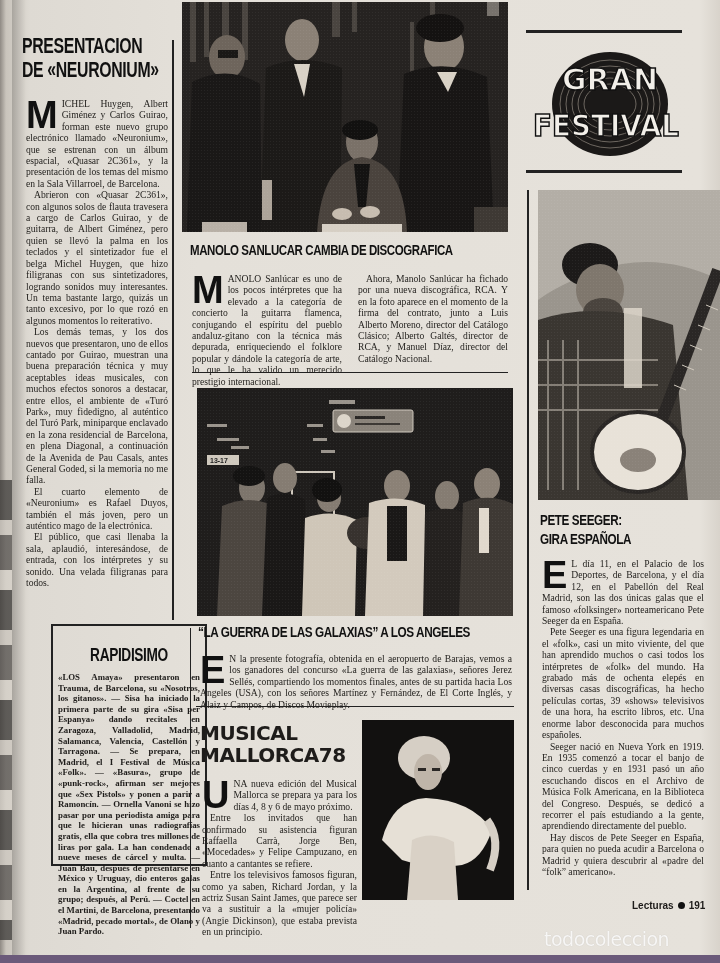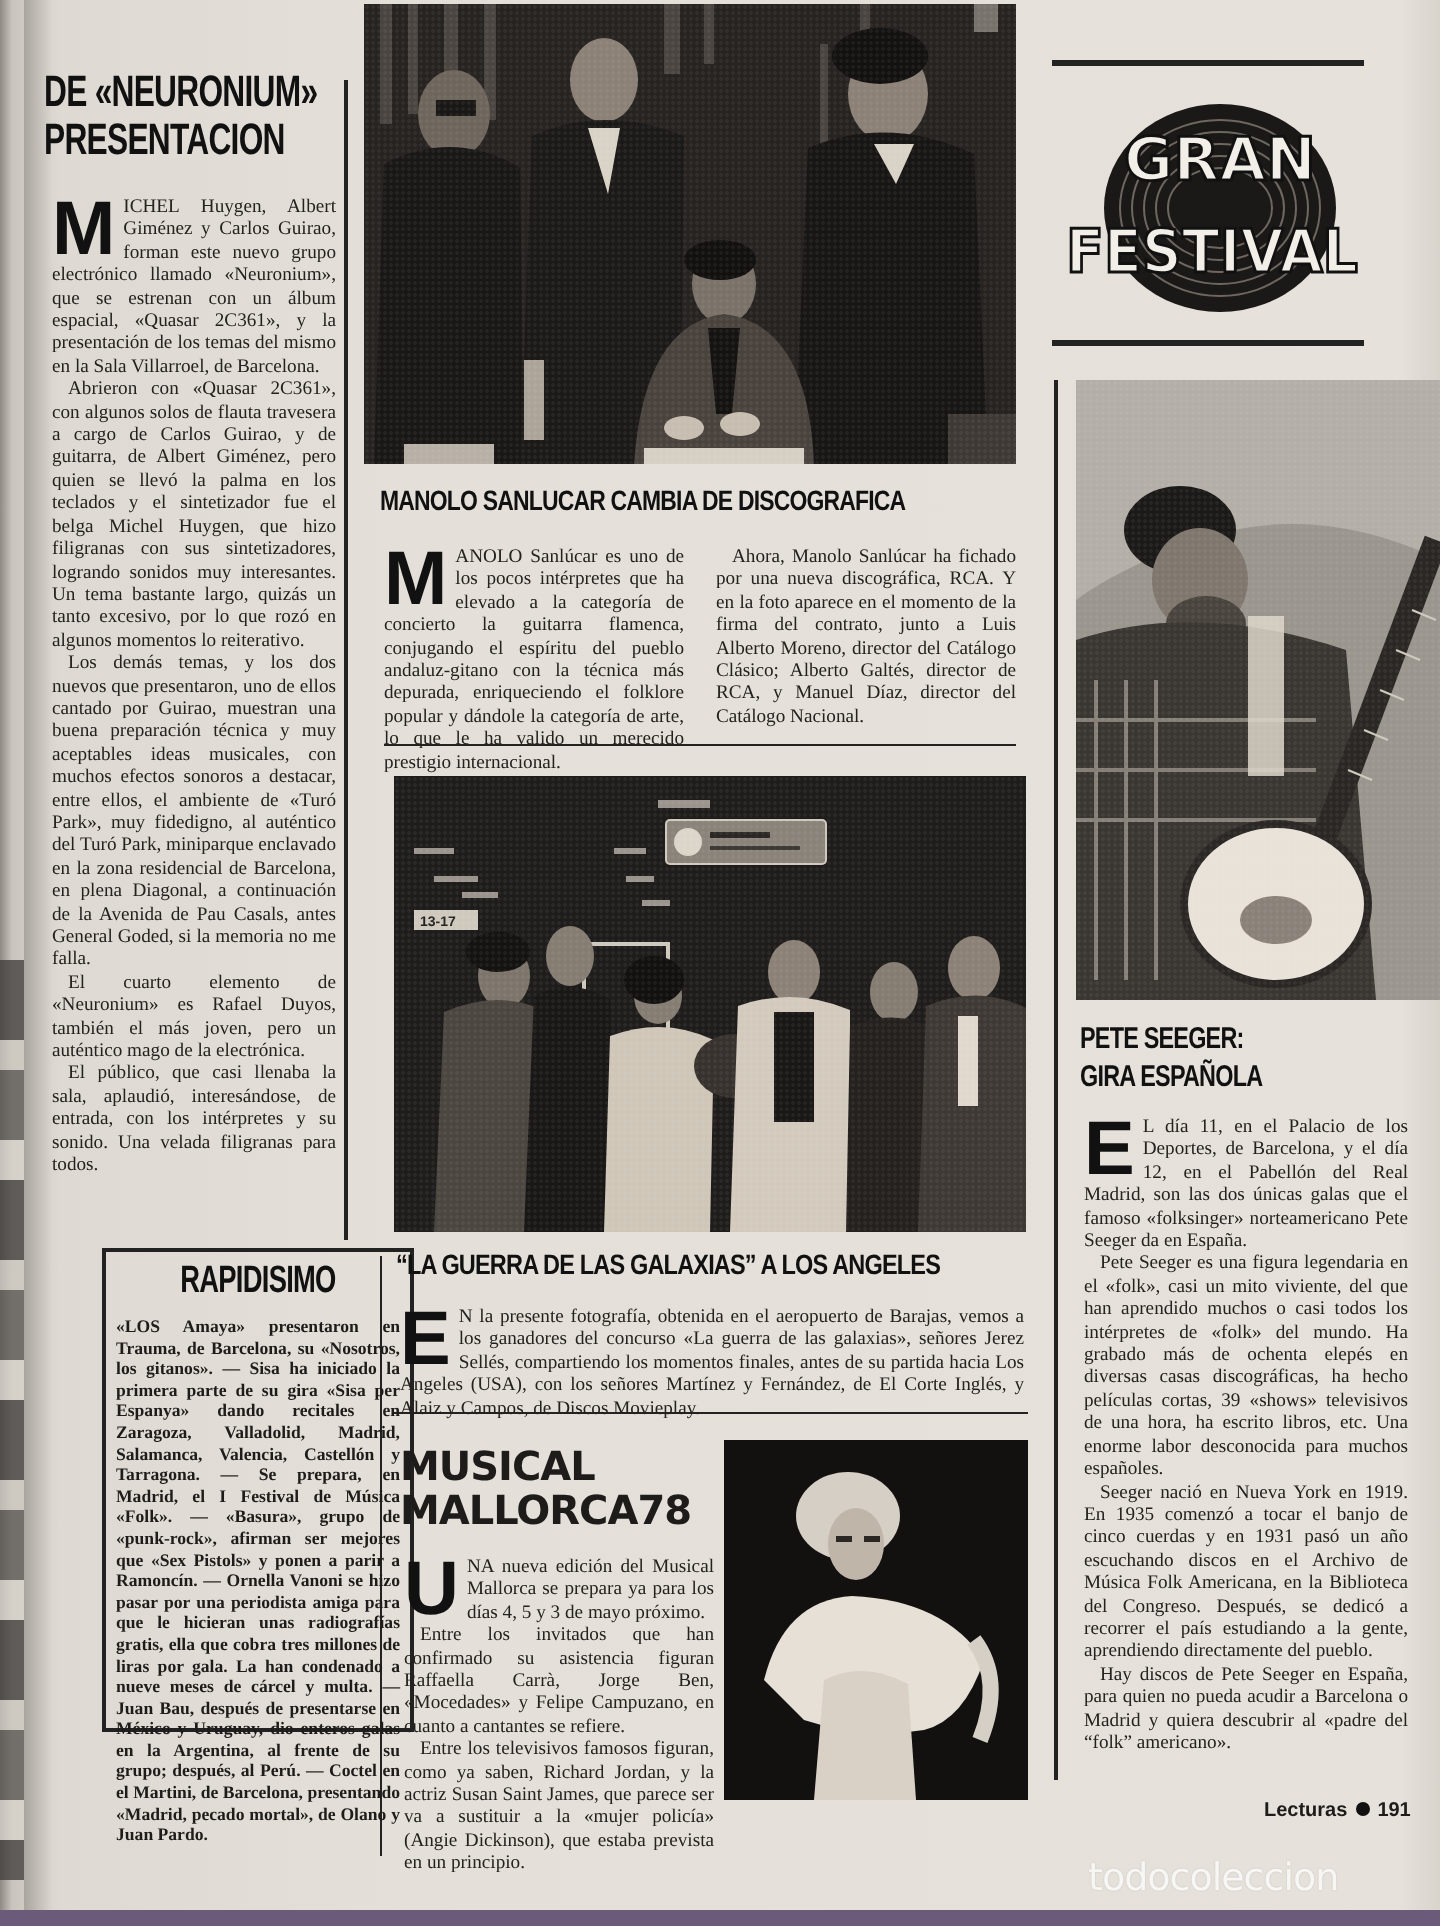--- a/index.html
+++ b/index.html
@@ -29,21 +29,21 @@
   .photo .grain { position: absolute; inset: 0;
     background-image: radial-gradient(rgba(255,255,255,.05) 1px, transparent 1px);
     background-size: 3px 3px; }
 
   
   #neuronium-title { position: absolute; left: 22px; top: 34px; }
   #neuronium-title .l1, #neuronium-title .l2 { font-size: 22px; line-height: 24px; transform: scaleX(0.72); }
   #neuronium-body { position: absolute; left: 26px; top: 98px; width: 142px; }
 
   
-  #rapid-box { position: absolute; left: 51px; top: 624px; width: 156px; height: 242px; border: 2px solid #222; padding: 4px 5px; }
+  #rapid-box { position: absolute; left: 51px; top: 624px; width: 156px; height: 242px; border: 2px solid #222; padding: 18px 5px; }
   #rapid-title { text-align: center; font-size: 19px; line-height: 22px; }
   #rapid-title span { transform: scaleX(0.72); transform-origin: center top; }
   #rapid-body { font-family: "Liberation Serif", serif; font-weight: bold; font-size: 8.8px; line-height: 10.6px; text-align: justify; margin-top: 6px; }
 
   
   #photo-signing { left: 182px; top: 2px; width: 326px; height: 230px; }
   #manolo-head { position: absolute; left: 190px; top: 242px; width: 322px; font-size: 14px; line-height: 16px; }
   #manolo-head span { transform: scaleX(0.82); }
   #manolo-col1 { position: absolute; left: 192px; top: 273px; width: 150px; }
   #manolo-col2 { position: absolute; left: 358px; top: 273px; width: 150px; }
@@ -73,22 +73,22 @@
 <div class="left-edge"></div>
 <div class="gutter-shadow"></div>
 
 <div class="vrule" style="left:172px; top:40px; height:580px;"></div>
 <div class="vrule" style="left:190px; top:628px; height:300px; width:1px;"></div>
 <div class="vrule" style="left:527px; top:190px; height:700px;"></div>
 <div class="hrule" style="left:192px; top:372px; width:316px; height:1px;"></div>
 <div class="hrule" style="left:196px; top:706px; width:318px; height:1px;"></div>
 
 <div id="neuronium-title">
+  <div><span class="condensed l1">PRESENTACION</span></div>
   <div><span class="condensed l2">DE «NEURONIUM»</span></div>
-  <div><span class="condensed l1">PRESENTACION</span></div>
 </div>
 <div id="neuronium-body" class="body-text">
   <p class="first"><span class="dropcap">M</span><span>ICHEL Huygen, Albert Giménez y Carlos Guirao, forman este nuevo grupo electrónico llamado «Neuronium», que se estrenan con un álbum espacial, «Quasar 2C361», y la presentación de los temas del mismo en la Sala Villarroel, de Barcelona.</span></p>
   <p>Abrieron con «Quasar 2C361», con algunos solos de flauta travesera a cargo de Carlos Guirao, y de guitarra, de Albert Giménez, pero quien se llevó la palma en los teclados y el sintetizador fue el belga Michel Huygen, que hizo filigranas con sus sintetizadores, logrando sonidos muy interesantes. Un tema bastante largo, quizás un tanto excesivo, por lo que rozó en algunos momentos lo reiterativo.</p>
   <p>Los demás temas, y los dos nuevos que presentaron, uno de ellos cantado por Guirao, muestran una buena preparación técnica y muy aceptables ideas musicales, con muchos efectos sonoros a destacar, entre ellos, el ambiente de «Turó Park», muy fidedigno, al auténtico del Turó Park, miniparque enclavado en la zona residencial de Barcelona, en plena Diagonal, a continuación de la Avenida de Pau Casals, antes General Goded, si la memoria no me falla.</p>
   <p>El cuarto elemento de «Neuronium» es Rafael Duyos, también el más joven, pero un auténtico mago de la electrónica.</p>
   <p>El público, que casi llenaba la sala, aplaudió, interesándose, de entrada, con los intérpretes y su sonido. Una velada filigranas para todos.</p>
 </div>
 
 <div id="rapid-box">
@@ -190,21 +190,21 @@
 <div id="guerra-head"><span class="condensed">“LA GUERRA DE LAS GALAXIAS” A LOS ANGELES</span></div>
 <div id="guerra-body" class="body-text">
   <p class="first"><span class="dropcap">E</span><span>N la presente fotografía, obtenida en el aeropuerto de Barajas, vemos a los ganadores del concurso «La guerra de las galaxias», señores Jerez Sellés, compartiendo los momentos finales, antes de su partida hacia Los Angeles (USA), con los señores Martínez y Fernández, de El Corte Inglés, y Alaiz y Campos, de Discos Movieplay.</span></p>
 </div>
 
 <div id="musical-title">
   <div>MUSICAL</div>
   <div>MALLORCA78</div>
 </div>
 <div id="musical-body" class="body-text">
-  <p class="first"><span class="dropcap">U</span><span>NA nueva edición del Musical Mallorca se prepara ya para los días 4, 5 y 3 de mayo próximo.</span></p>
+  <p class="first"><span class="dropcap">U</span><span>NA nueva edición del Musical Mallorca se prepara ya para los días 4, 8 y 6 de mayo próximo.</span></p>
   <p>Entre los invitados que han confirmado su asistencia figuran Raffaella Carrà, Jorge Ben, «Mocedades» y Felipe Campuzano, en cuanto a cantantes se refiere.</p>
   <p>Entre los televisivos famosos figuran, como ya saben, Richard Jordan, y la actriz Susan Saint James, que parece ser va a sustituir a la «mujer policía» (Angie Dickinson), que estaba prevista en un principio.</p>
 </div>
 <div id="photo-singer" class="photo">
   <svg width="152" height="180" viewBox="0 0 152 180">
     <rect width="152" height="180" fill="#121110"></rect>
     <ellipse cx="62" cy="38" rx="26" ry="22" fill="#d6cfc5"></ellipse>
     <ellipse cx="66" cy="52" rx="14" ry="18" fill="#bfb5a9"></ellipse>
     <rect x="56" y="48" width="8" height="3" fill="#2a2725"></rect>
       <rect x="70" y="48" width="8" height="3" fill="#2a2725"></rect>

